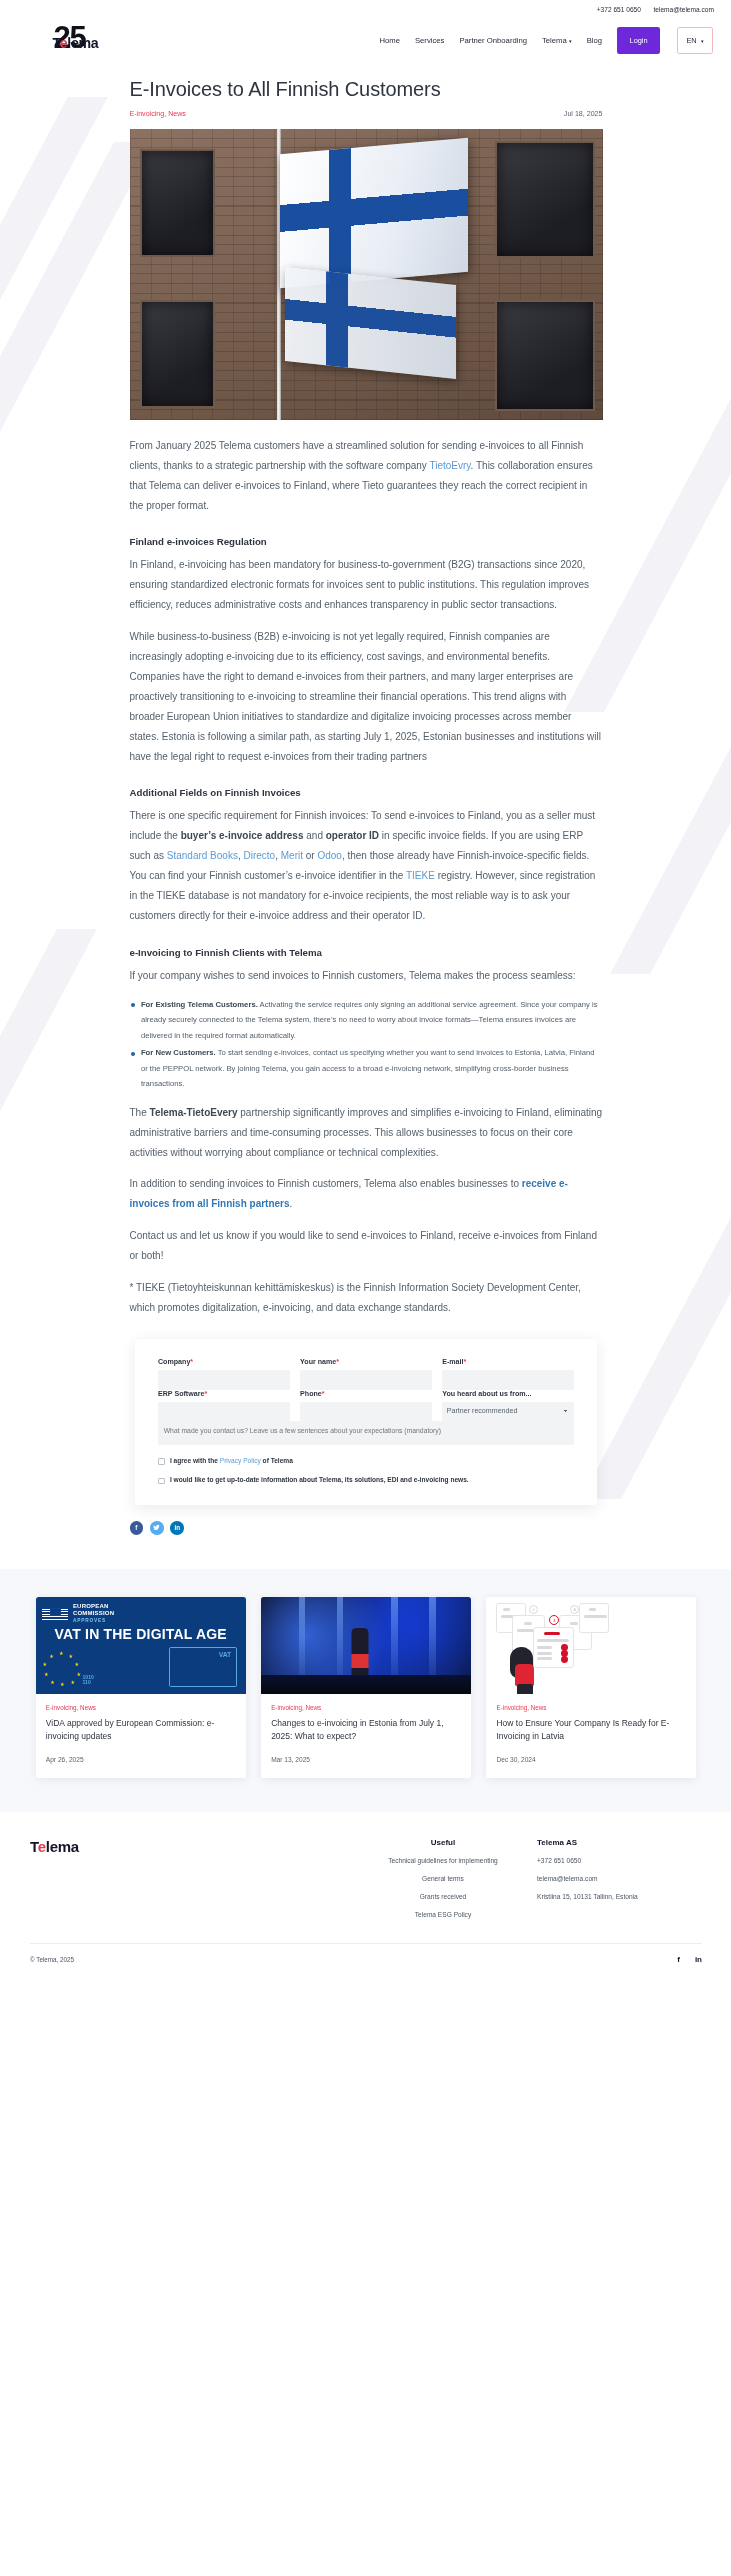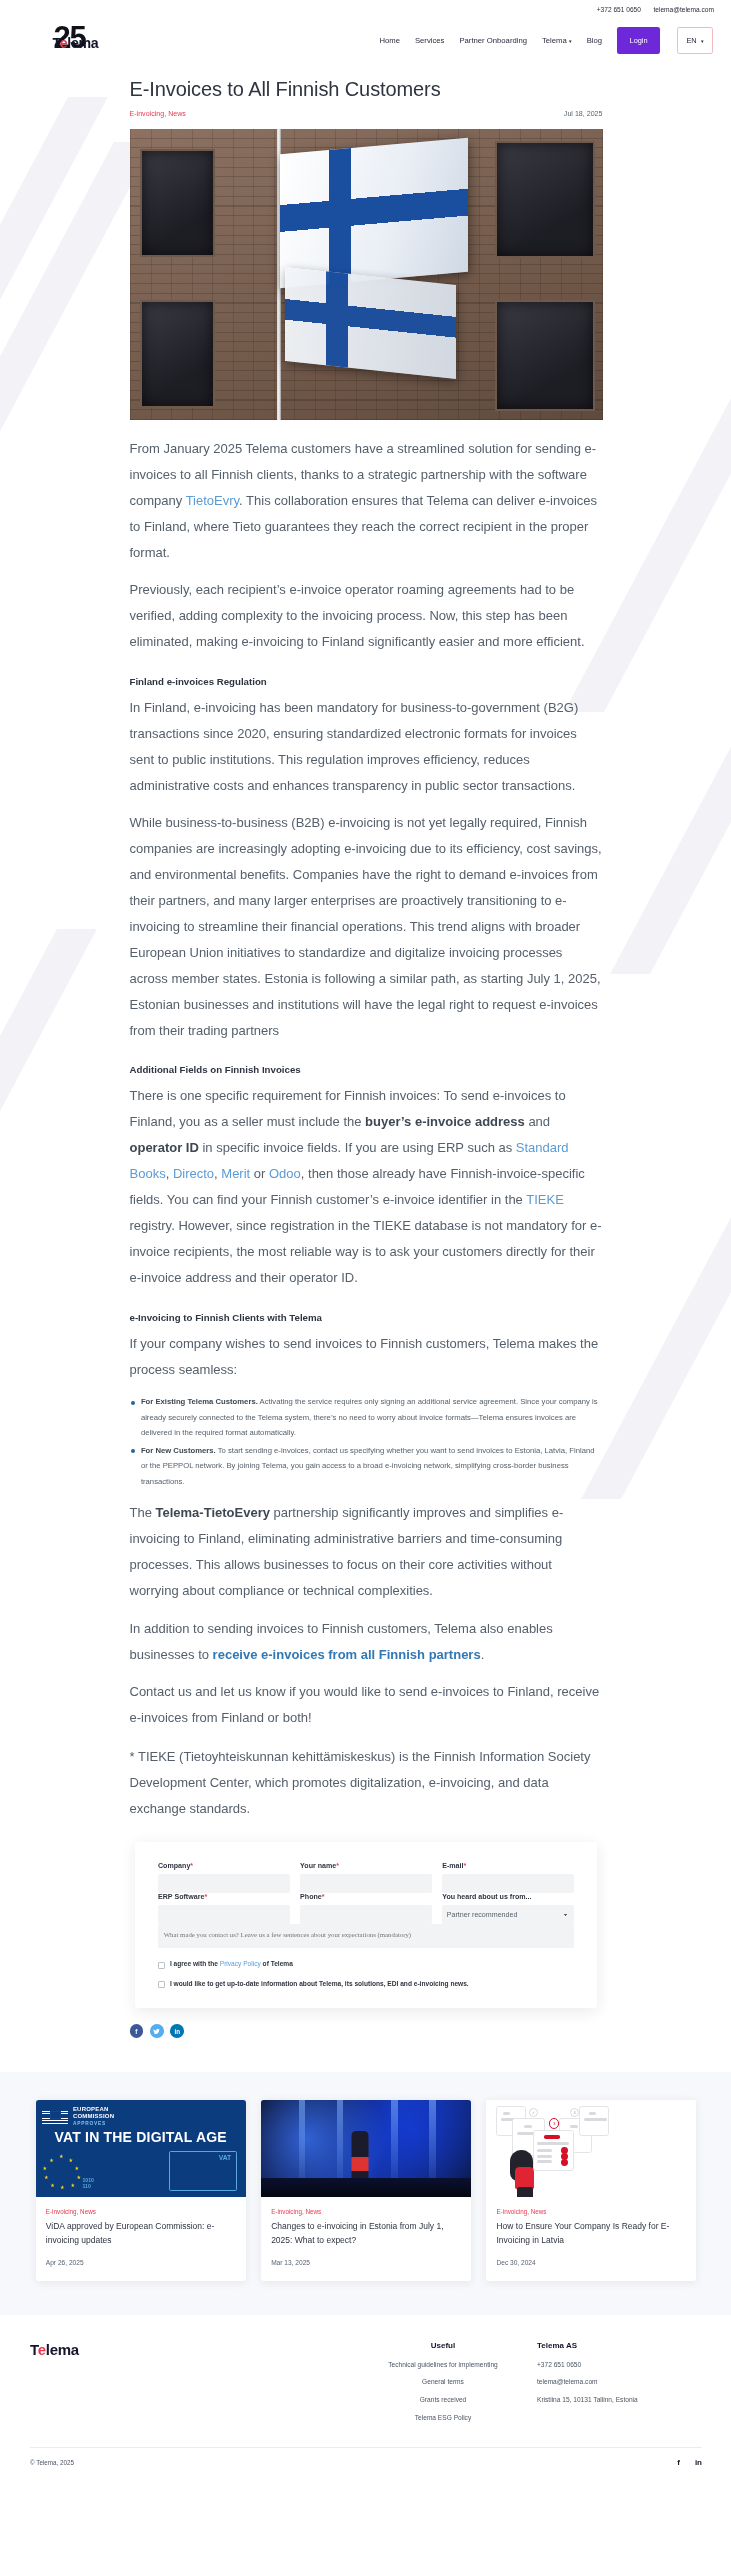--- a/index.html
+++ b/index.html
@@ -107,21 +107,21 @@
     background:
       linear-gradient(to bottom, transparent 0 34%, #1a4fa0 34% 56%, transparent 56% 100%),
       linear-gradient(to right, transparent 0 24%, #1a4fa0 24% 37%, transparent 37% 100%),
       linear-gradient(95deg,#f2f5f9,#d6dde7);
     box-shadow: 1.1px 3.4px 10.3px rgba(0,0,0,0.4);
     transform: skewY(6deg); opacity: .96;
   }
 
   .body-copy { padding-top: 16px; }
   .body-copy p {
-    font-size: 13px; line-height: 2.0; color: #55606c; margin-bottom: 11.4px;
+    font-size: 10px; line-height: 2.0; color: #55606c; margin-bottom: 11.4px;
   }
   .body-copy h2 {
     font-size: 9.7px; font-weight: 700; color: #2e3440; margin: 20.5px 0 8px;
   }
   .body-copy a { color: #5b9bd5; text-decoration: none; }
   .body-copy b, .body-copy strong { color: #3d4852; font-weight: 700; }
   .body-copy a.bold-link { color: #3178b5; font-weight: 700; }
   ul.bullets { list-style: none; margin: 0 0 11.4px 0; padding: 0; }
   ul.bullets li {
     position: relative; padding-left: 11.4px; font-size: 7.7px; line-height: 2.0;
@@ -152,21 +152,21 @@
     width: 100%; height: 19.4px; background: #f1f3f5; border: none; border-radius: 1.7px;
     padding: 0 4.6px; font-size: 7.1px; color: #5a6470; font-family: "Liberation Sans", sans-serif;
     appearance: none; -webkit-appearance: none;
     background-image: linear-gradient(45deg, transparent 50%, #5a6470 50%), linear-gradient(135deg, #5a6470 50%, transparent 50%);
     background-position: calc(100% - 8.5px) 8.5px, calc(100% - 5.7px) 8.5px;
     background-size: 2.8px 2.8px, 2.8px 2.8px; background-repeat: no-repeat;
   }
   .ftextarea {
     width: 100%; height: 24px; background: #f1f3f5; border: none; border-radius: 1.7px;
     padding: 5.1px 5.7px; font-size: 6.8px; color: #8a929c; resize: none;
-    font-family: Liberation Serif, serif; line-height: 1.5;
+    font-family: Liberation Sans, sans-serif; line-height: 1.5;
   }
   .fcheck { display: flex; gap: 5.1px; align-items: flex-start; margin-top: 8px; }
   .fcheck input[type=checkbox] {
     width: 6.8px; height: 6.8px; margin-top: 3.4px; flex: 0 0 6.8px;
     appearance: none; -webkit-appearance: none; border: 0.6px solid #b9bfc7; border-radius: 1.1px; background: #fff;
   }
   .fcheck label { font-size: 6.6px; font-weight: 700; color: #2e3440; line-height: 1.7; }
   .fcheck label a { color: #5b9bd5; font-weight: 400; text-decoration: none; }
   .send-wrap { text-align: center; margin-top: 12.5px; }
   .btn-send {
@@ -342,21 +342,20 @@
       <div class="win w4"></div>
       <div class="pole"></div>
       <div class="flag"></div>
       <div class="flag2"></div>
     </div>
 
     <div class="body-copy">
 
       <p><span>From January 2025 Telema customers have a streamlined solution for sending e-invoices to all Finnish clients, thanks to a strategic partnership with the software company </span><a href="#">TietoEvry</a><span>. This collaboration ensures that Telema can deliver e-invoices to Finland, where Tieto guarantees they reach the correct recipient in the proper format.</span></p>
 
-      <p>Previously, each recipient’s e-invoice operator roaming agreements had to be verified, adding complexity to the invoicing process. Now, this step has been eliminated, making e-invoicing to Finland significantly easier and more efficient.</p>
 
       <h2>Finland e-invoices Regulation</h2>
       <p>In Finland, e-invoicing has been mandatory for business-to-government (B2G) transactions since 2020, ensuring standardized electronic formats for invoices sent to public institutions. This regulation improves efficiency, reduces administrative costs and enhances transparency in public sector transactions.</p>
       <p>While business-to-business (B2B) e-invoicing is not yet legally required, Finnish companies are increasingly adopting e-invoicing due to its efficiency, cost savings, and environmental benefits. Companies have the right to demand e-invoices from their partners, and many larger enterprises are proactively transitioning to e-invoicing to streamline their financial operations. This trend aligns with broader European Union initiatives to standardize and digitalize invoicing processes across member states. Estonia is following a similar path, as starting July 1, 2025, Estonian businesses and institutions will have the legal right to request e-invoices from their trading partners</p>
 
       <h2>Additional Fields on Finnish Invoices</h2>
       <p><span>There is one specific requirement for Finnish invoices: To send e-invoices to Finland, you as a seller must include the </span><b>buyer’s e-invoice address</b><span> and </span><b>operator ID</b><span> in specific invoice fields. If you are using ERP such as </span><a href="#">Standard Books</a><span>, </span><a href="#">Directo</a><span>, </span><a href="#">Merit</a><span> or </span><a href="#">Odoo</a><span>, then those already have Finnish-invoice-specific fields. You can find your Finnish customer’s e-invoice identifier in the </span><a href="#">TIEKE</a><span> registry. However, since registration in the TIEKE database is not mandatory for e-invoice recipients, the most reliable way is to ask your customers directly for their e-invoice address and their operator ID.</span></p>
 
       <h2>e-Invoicing to Finnish Clients with Telema</h2>
       <p>If your company wishes to send invoices to Finnish customers, Telema makes the process seamless:</p>

